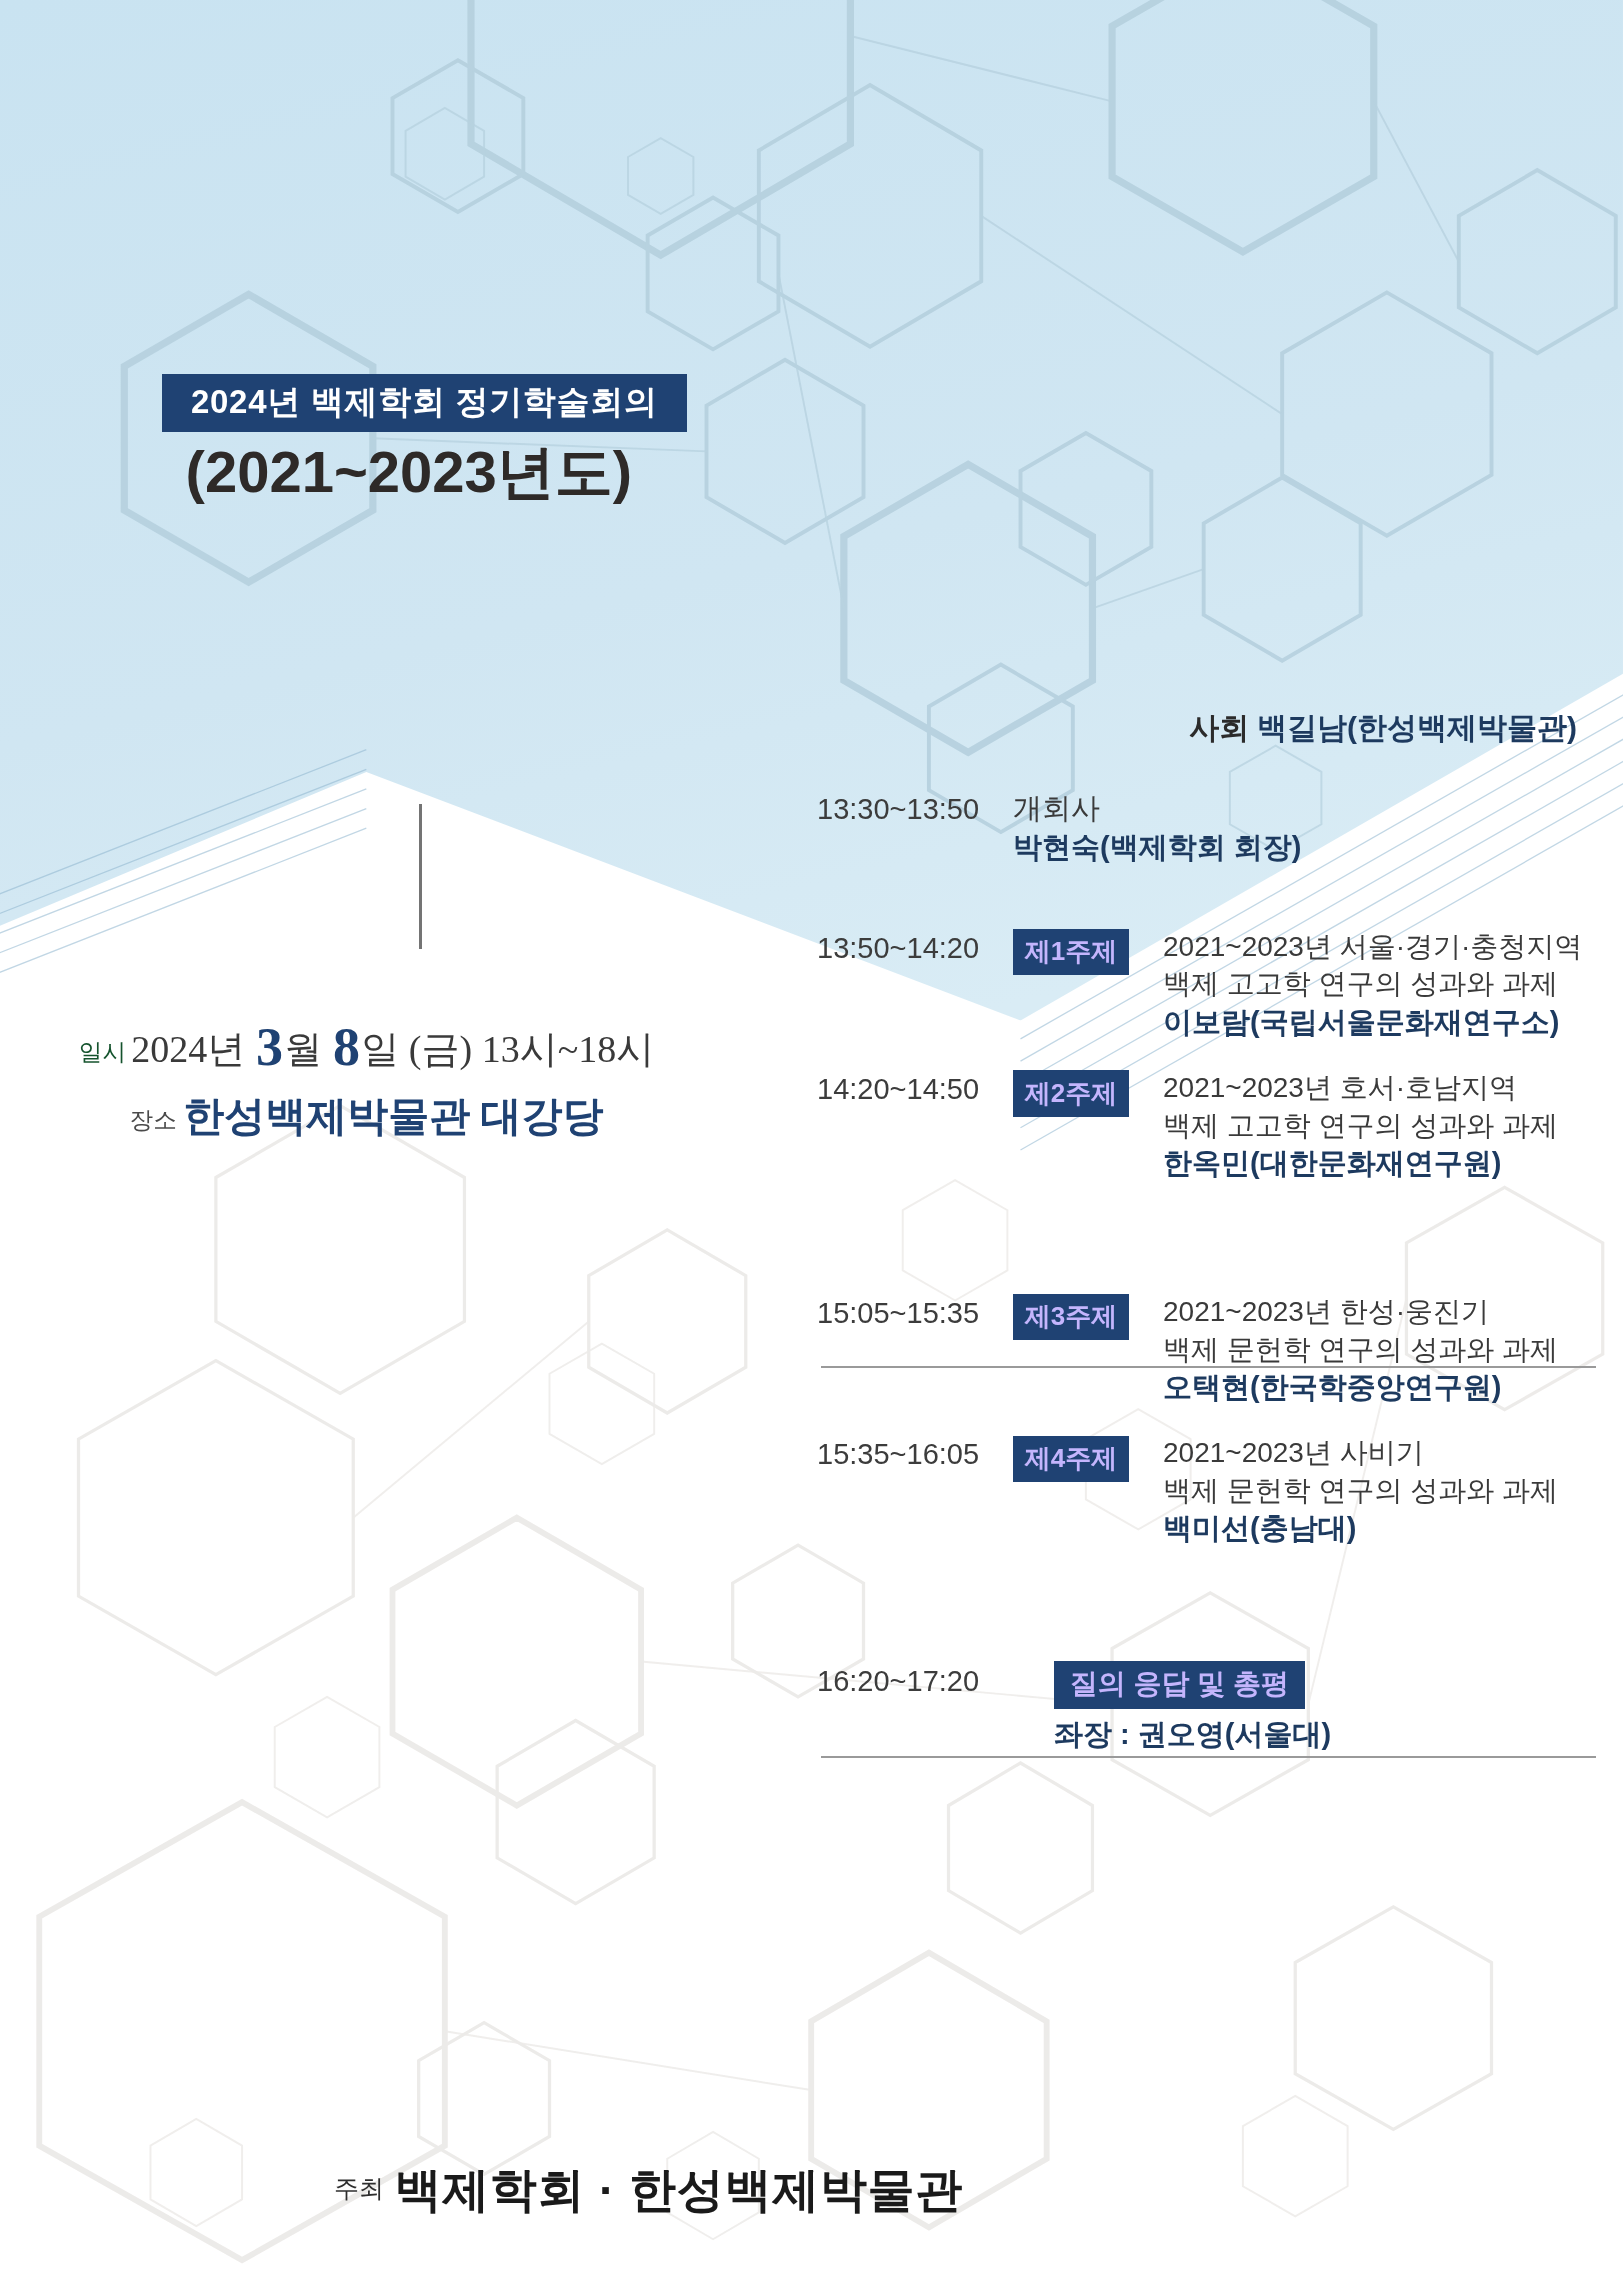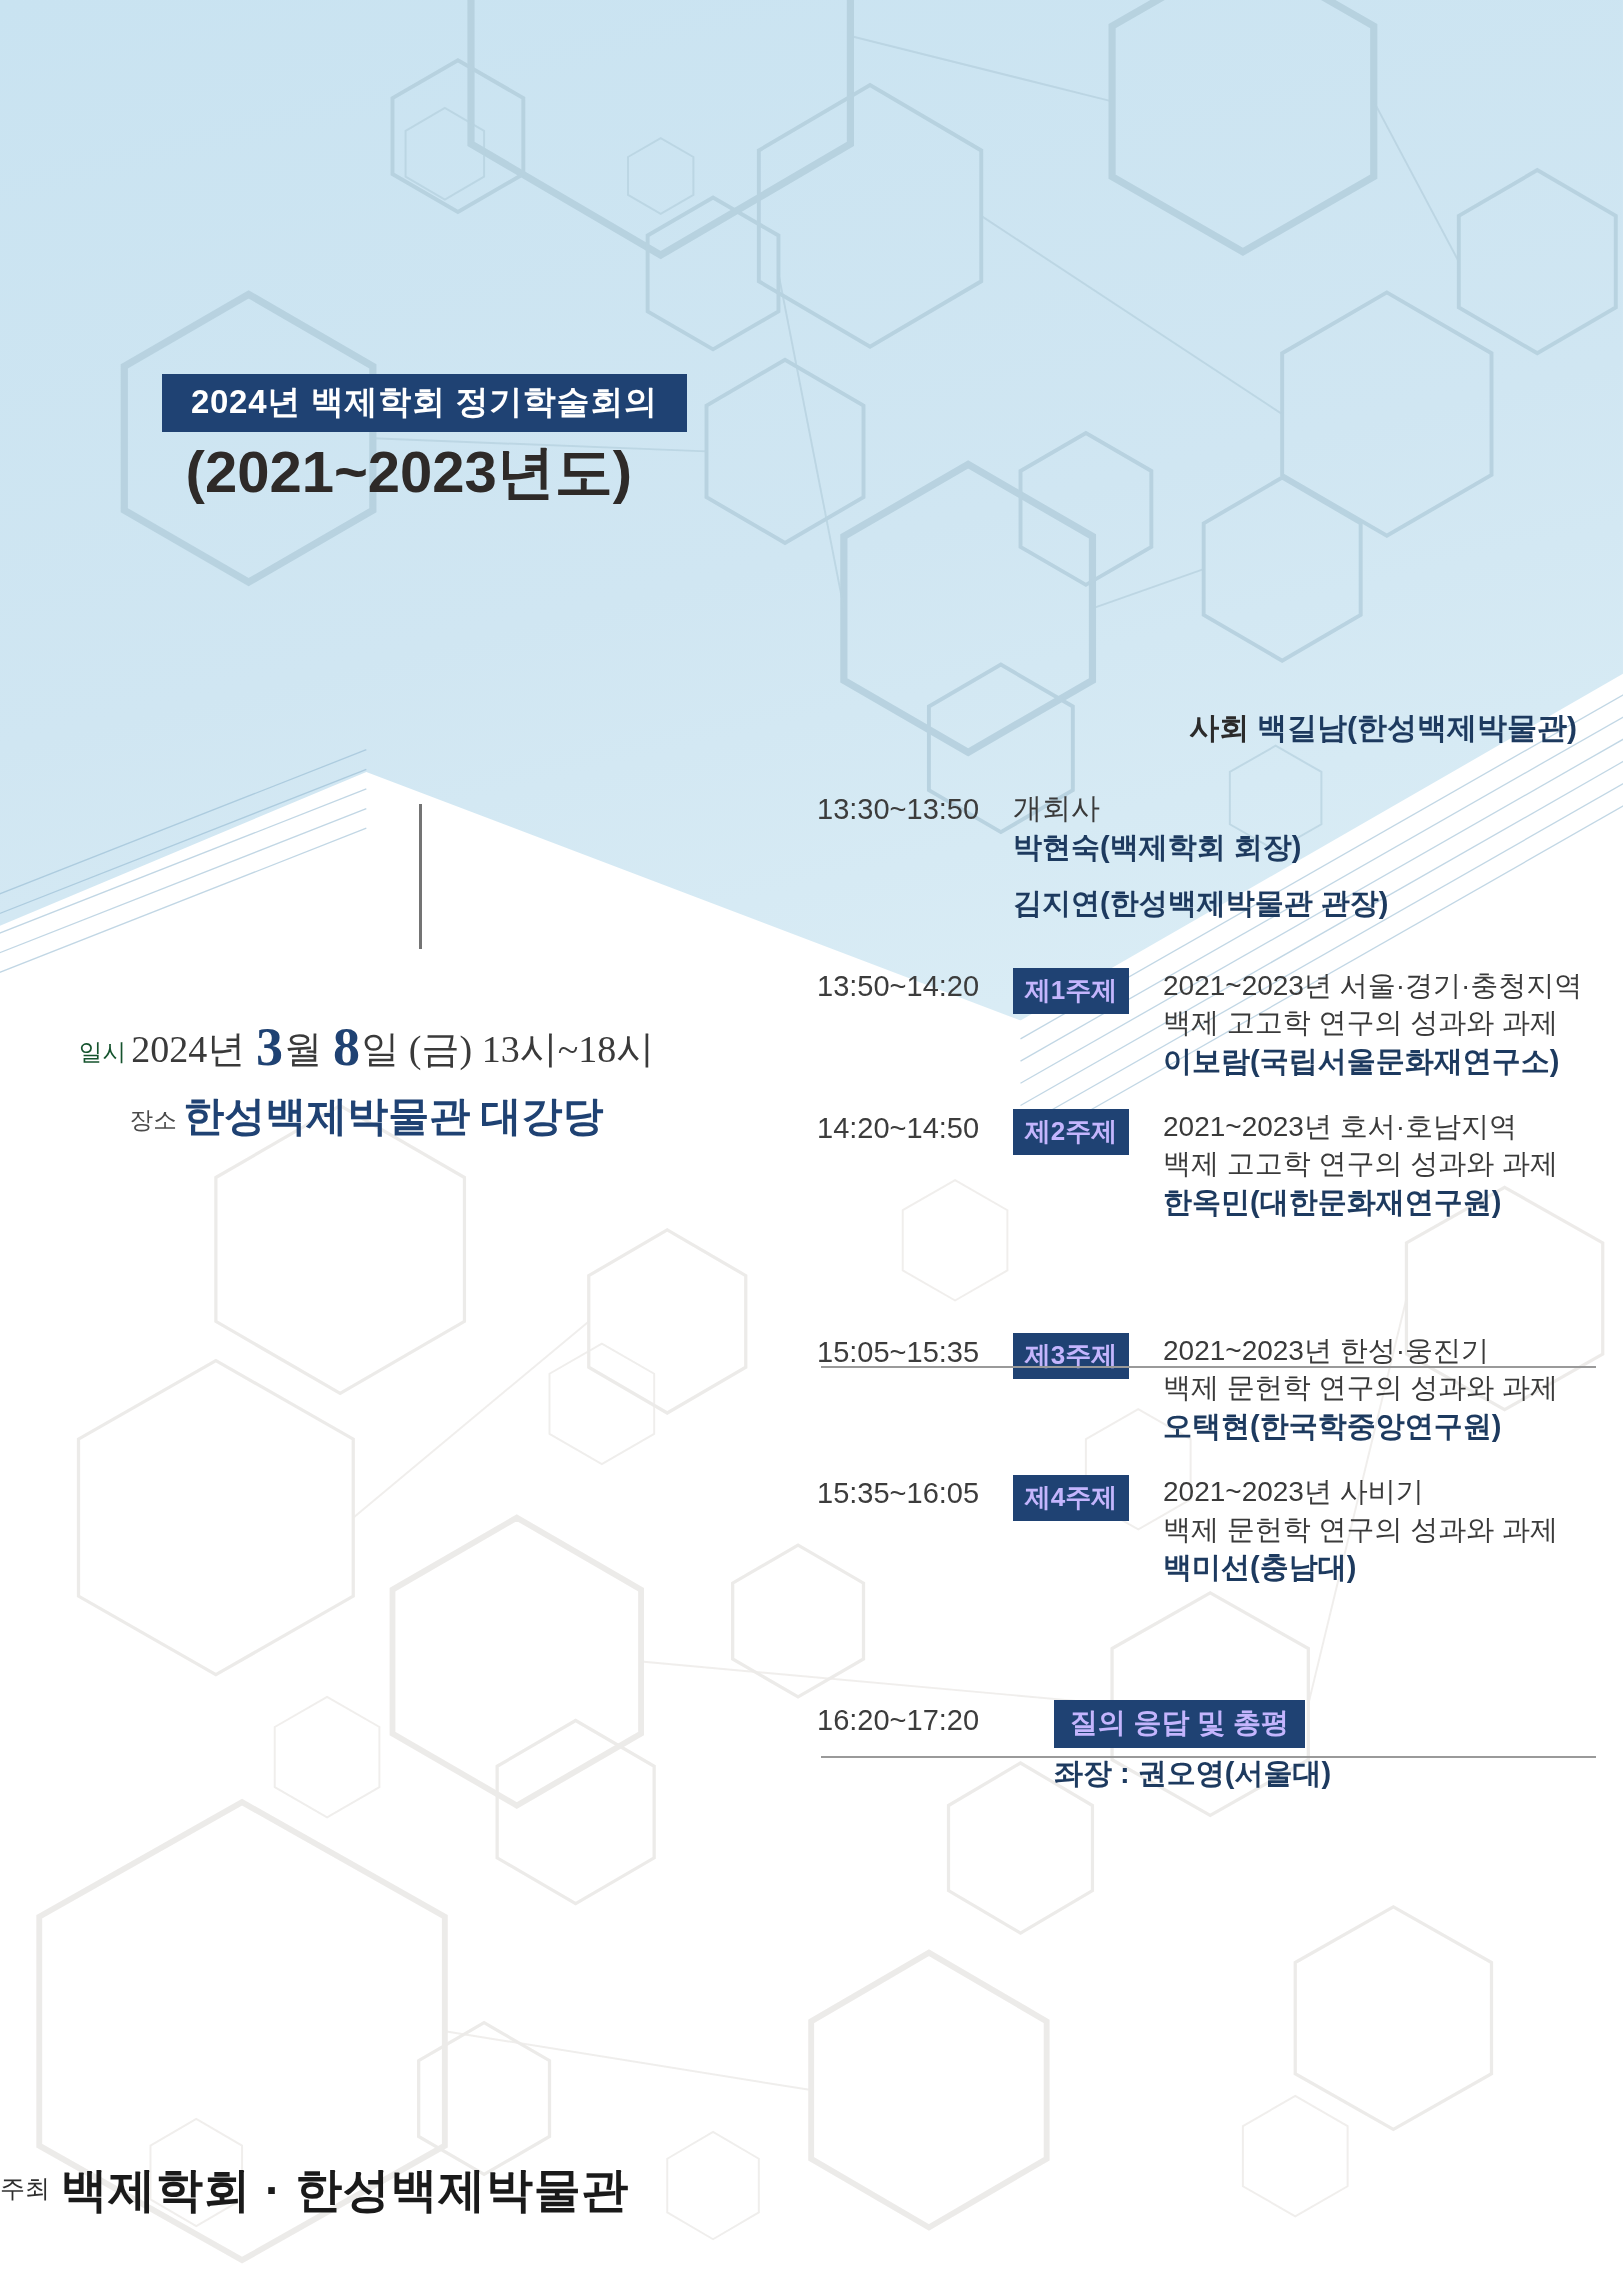--- a/index.html
+++ b/index.html
@@ -207,21 +207,21 @@
     height: 2px;
     background: #9a9a9a;
   }
 
   
   .footer {
     position: absolute;
     left: 0;
     top: 2159px;
     width: 1297px;
-    text-align: left;
+    text-align: center;
     white-space: nowrap;
   }
   .footer .host-lbl {
     font-size: 25px;
     color: #2e2e2e;
     vertical-align: 9.2px;
     margin-right: 10.5px;
   }
   .footer .host-name {
     font-size: 47px;
@@ -366,21 +366,20 @@
   </div>
 
   <div class="program">
 
     <div class="row" style="margin-bottom:44px;">
       <div class="time">13:30~13:50</div>
       <div class="body open-body">
         <div class="sess-line">개회사</div>
         <div class="sess-strong">박현숙(백제학회 회장)</div>
         <div class="open-gap"></div>
-        <div class="sess-strong">김지연(한성백제박물관 관장)</div>
       </div>
     </div>
 
     <div class="row" style="margin-bottom:27.5px;">
       <div class="time">13:50~14:20</div>
       <div class="body topic">
         <div class="badge-col">
           <span class="badge">제1주제</span>
         </div>
         <div class="text-col">

